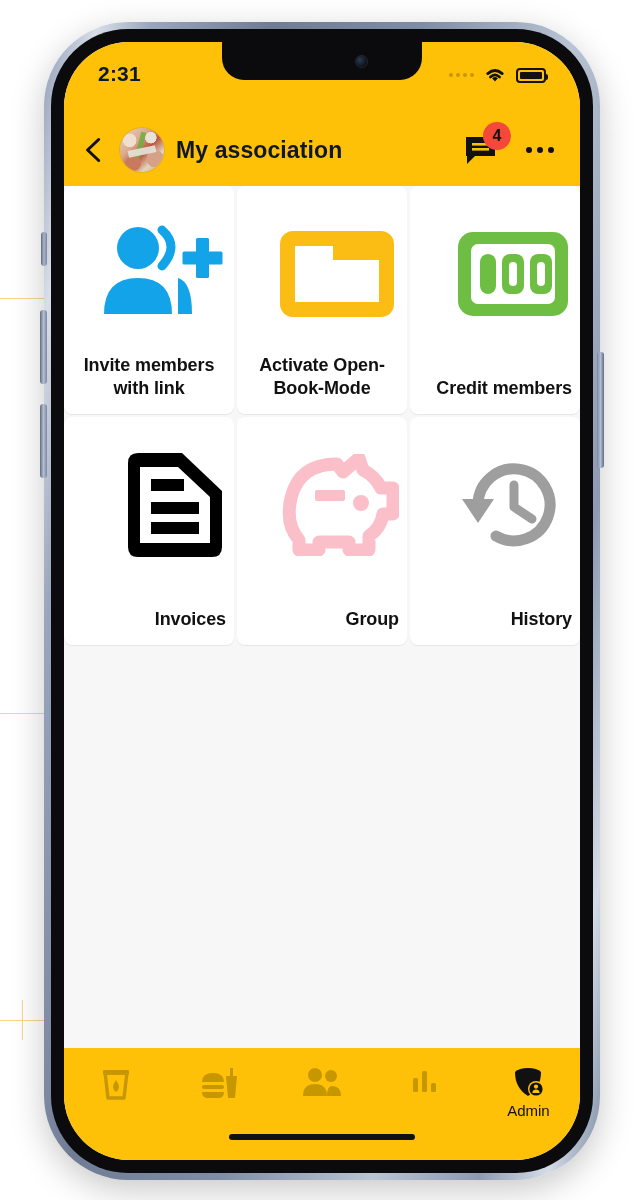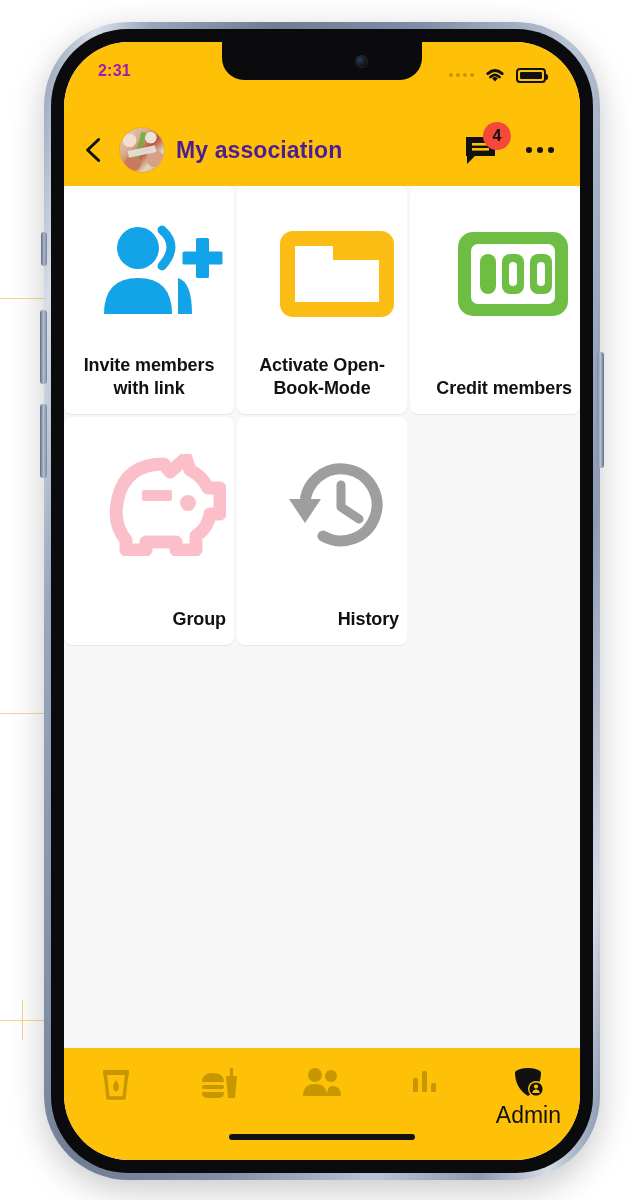--- a/index.html
+++ b/index.html
@@ -46,21 +46,21 @@
                background:linear-gradient(90deg,#5e6c84,#b3bfd1,#7b879e); }
   .btn-power { right:-4px; top:330px; width:7px;  height:116px;
                background:linear-gradient(270deg,#5e6c84,#b3bfd1,#7b879e); }
 
   
   .statusbar {
     position:relative; height:72px; background:#FFC107; flex:0 0 auto;
     display:flex; align-items:flex-start; justify-content:space-between;
     padding: 20px 34px 0 34px;
   }
-  .clock { font-size:16px; font-weight:700; color:#a21caf; letter-spacing:.2px; }
+  .clock { font-size:21px; font-weight:700; color:#0f172a; letter-spacing:.2px; }
   .status-right { display:flex; align-items:center; gap:9px; padding-top:4px;}
   .dots { display:flex; gap:3px; align-items:center; }
   .dots i { width:4px; height:4px; border-radius:50%; background:#c79700; display:block; }
   .battery {
     width:30px; height:15px; border:2px solid #111; border-radius:4px;
     position:relative; display:flex; align-items:center; padding:2px;
   }
   .battery::after{
     content:""; position:absolute; right:-4px; top:4px; width:2px;height:6px;
     background:#111; border-radius:0 2px 2px 0;
@@ -93,21 +93,21 @@
       radial-gradient(circle at 22% 28%, #f0dfcf 0 14%, transparent 15%),
       radial-gradient(circle at 70% 22%, #e9e2d6 0 12%, transparent 13%),
       radial-gradient(circle at 80% 70%, #d6a187 0 18%, transparent 19%),
       radial-gradient(circle at 30% 80%, #c97a5d 0 16%, transparent 17%),
       linear-gradient(135deg,#e8d9c4 0%,#d9a98b 35%,#b9563f 55%,#e3d3bb 75%,#caa27f 100%);
   }
   .avatar .a2{position:absolute;left:40%;top:8%;width:5px;height:60%;
     background:#6fae3f;transform:rotate(14deg);opacity:.85;}
   .avatar .a3{position:absolute;left:18%;top:45%;width:64%;height:7px;
     background:#e7e3dc;transform:rotate(-12deg);opacity:.9;}
-  .title { font-size:23px; font-weight:700; color:#4c1d95; flex:1 1 auto; letter-spacing:.1px;}
+  .title { font-size:23px; font-weight:700; color:#0f172a; flex:1 1 auto; letter-spacing:.1px;}
   .chat-wrap{ position:relative; width:36px;height:32px; flex:0 0 auto; margin-right:14px;}
   .badge{
     position:absolute; right:-11px; top:-12px; width:28px;height:28px;border-radius:50%;
     background:#F4483B; color:#111; font-size:16px;font-weight:700;
     display:flex;align-items:center;justify-content:center;
   }
   .kebab{ display:flex; gap:5px; align-items:center; flex:0 0 auto;}
   .kebab i{ width:6px;height:6px;border-radius:50%;background:#111;display:block;}
 
   
@@ -128,21 +128,21 @@
     margin-top:auto; font-size:18px; font-weight:700; color:#111;
     text-align:center; line-height:1.28; letter-spacing:-.1px;
   }
 
   
   .tabbar {
     flex:0 0 auto; height:112px; background:#FFC107;
     display:flex; align-items:flex-start; padding-top:18px;
   }
   .tab { flex:1 1 0; display:flex; flex-direction:column; align-items:center; gap:2px;}
-  .tab .tlbl{ font-size:23px; color:#111; font-weight:400;}
+  .tab .tlbl{ font-size:15px; color:#111; font-weight:400;}
   .homebar{
     position:absolute; bottom:20px; left:50%; transform:translateX(-50%);
     width:186px; height:6px; border-radius:3px; background:#111;
   }
 </style>
 </head>
 <body>
 
 <div id="stage">
 
@@ -246,20 +246,32 @@
                   <rect x="26" y="26" width="16" height="40" rx="8" fill="#6FBE44"></rect>
                   <rect x="48" y="26" width="22" height="40" rx="8" fill="#6FBE44"></rect>
                   <rect x="55" y="34" width="8" height="24" rx="4" fill="#ffffff"></rect>
                   <rect x="76" y="26" width="22" height="40" rx="8" fill="#6FBE44"></rect>
                   <rect x="83" y="34" width="8" height="24" rx="4" fill="#ffffff"></rect>
                 </svg>
               </div>
               <div class="lbl">Credit members</div>
             </div>
 
+            <div class="tile">
+              <div class="ico">
+                <svg width="108" height="112" viewBox="0 0 108 112">
+                  <path d="M10 14 Q10 4 20 4 H64 L104 42 V98 Q104 108 94 108 H20 Q10 108 10 98 Z" fill="#000"></path>
+                  <path d="M22 18 H60 L92 48 V94 H22 Z" fill="#ffffff"></path>
+                  <rect x="33" y="30" width="33" height="12" fill="#000"></rect>
+                  <rect x="33" y="53" width="48" height="12" fill="#000"></rect>
+                  <rect x="33" y="73" width="48" height="12" fill="#000"></rect>
+                </svg>
+              </div>
+              <div class="lbl">Invoices</div>
+            </div>
 
             <div class="tile">
               <div class="ico">
                 <svg width="122" height="102" viewBox="0 0 122 102">
                   <path d="M60 10 Q22 10 14 44 Q8 70 22 86 L22 96 H42 L42 88 H72 L72 96 H92 L92 82
                            Q104 74 106 60 L116 60 L116 34 L104 34 Q98 22 86 16
                            L82 4 L66 18 Z" fill="none" stroke="#FBBFC9" stroke-width="13" stroke-linejoin="round" stroke-linecap="round"></path>
                   <rect x="38" y="36" width="30" height="11" rx="2" fill="#FBBFC9"></rect>
                   <circle cx="84" cy="49" r="8" fill="#FBBFC9"></circle>
                 </svg>

